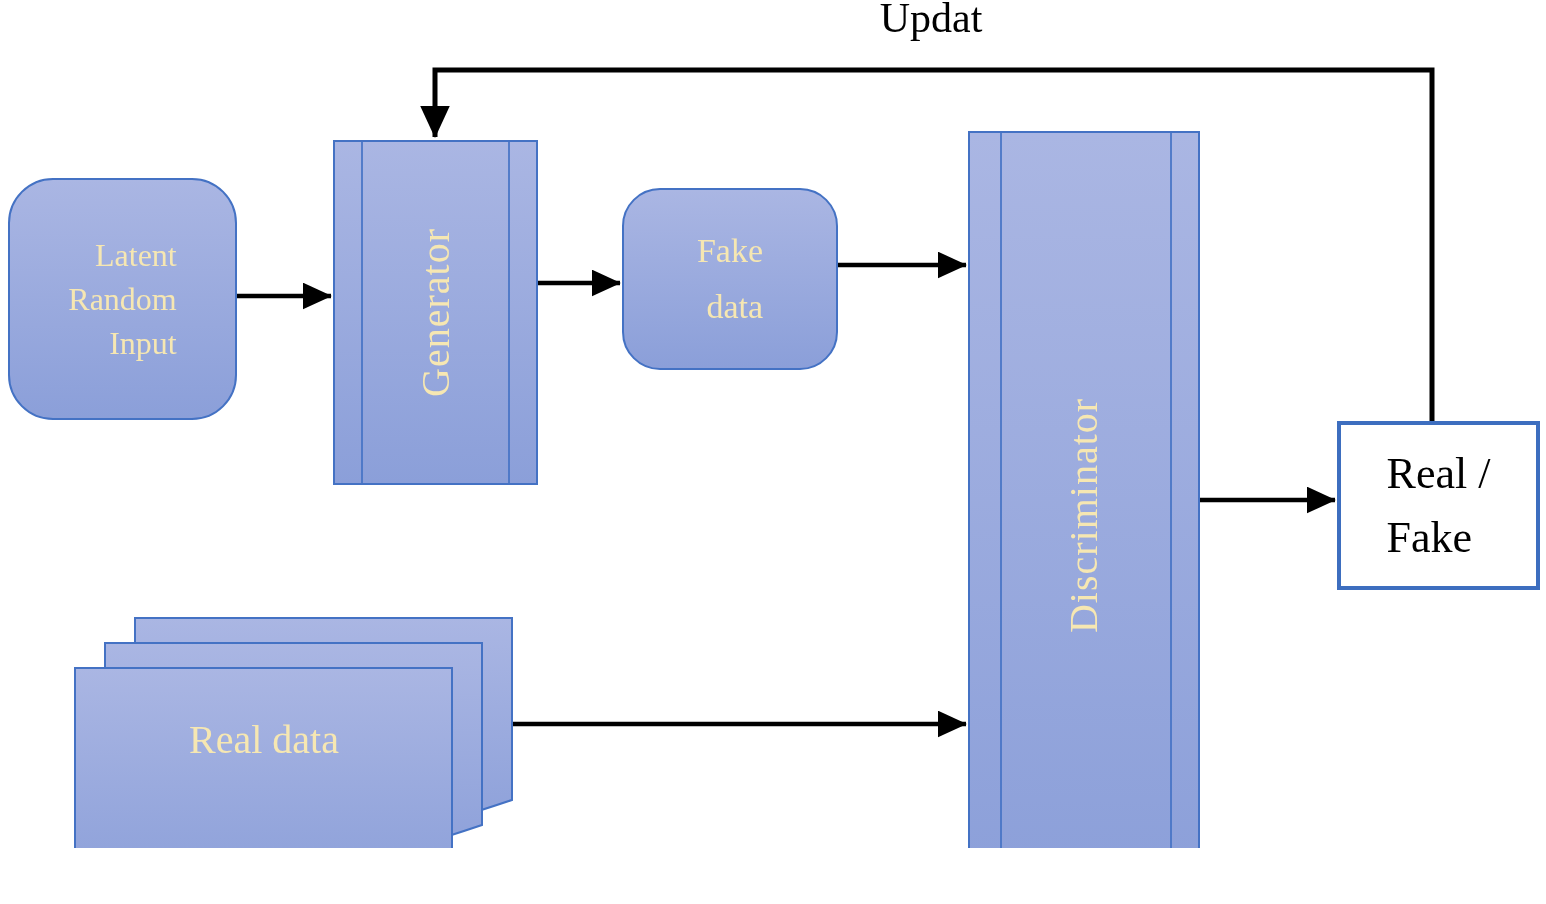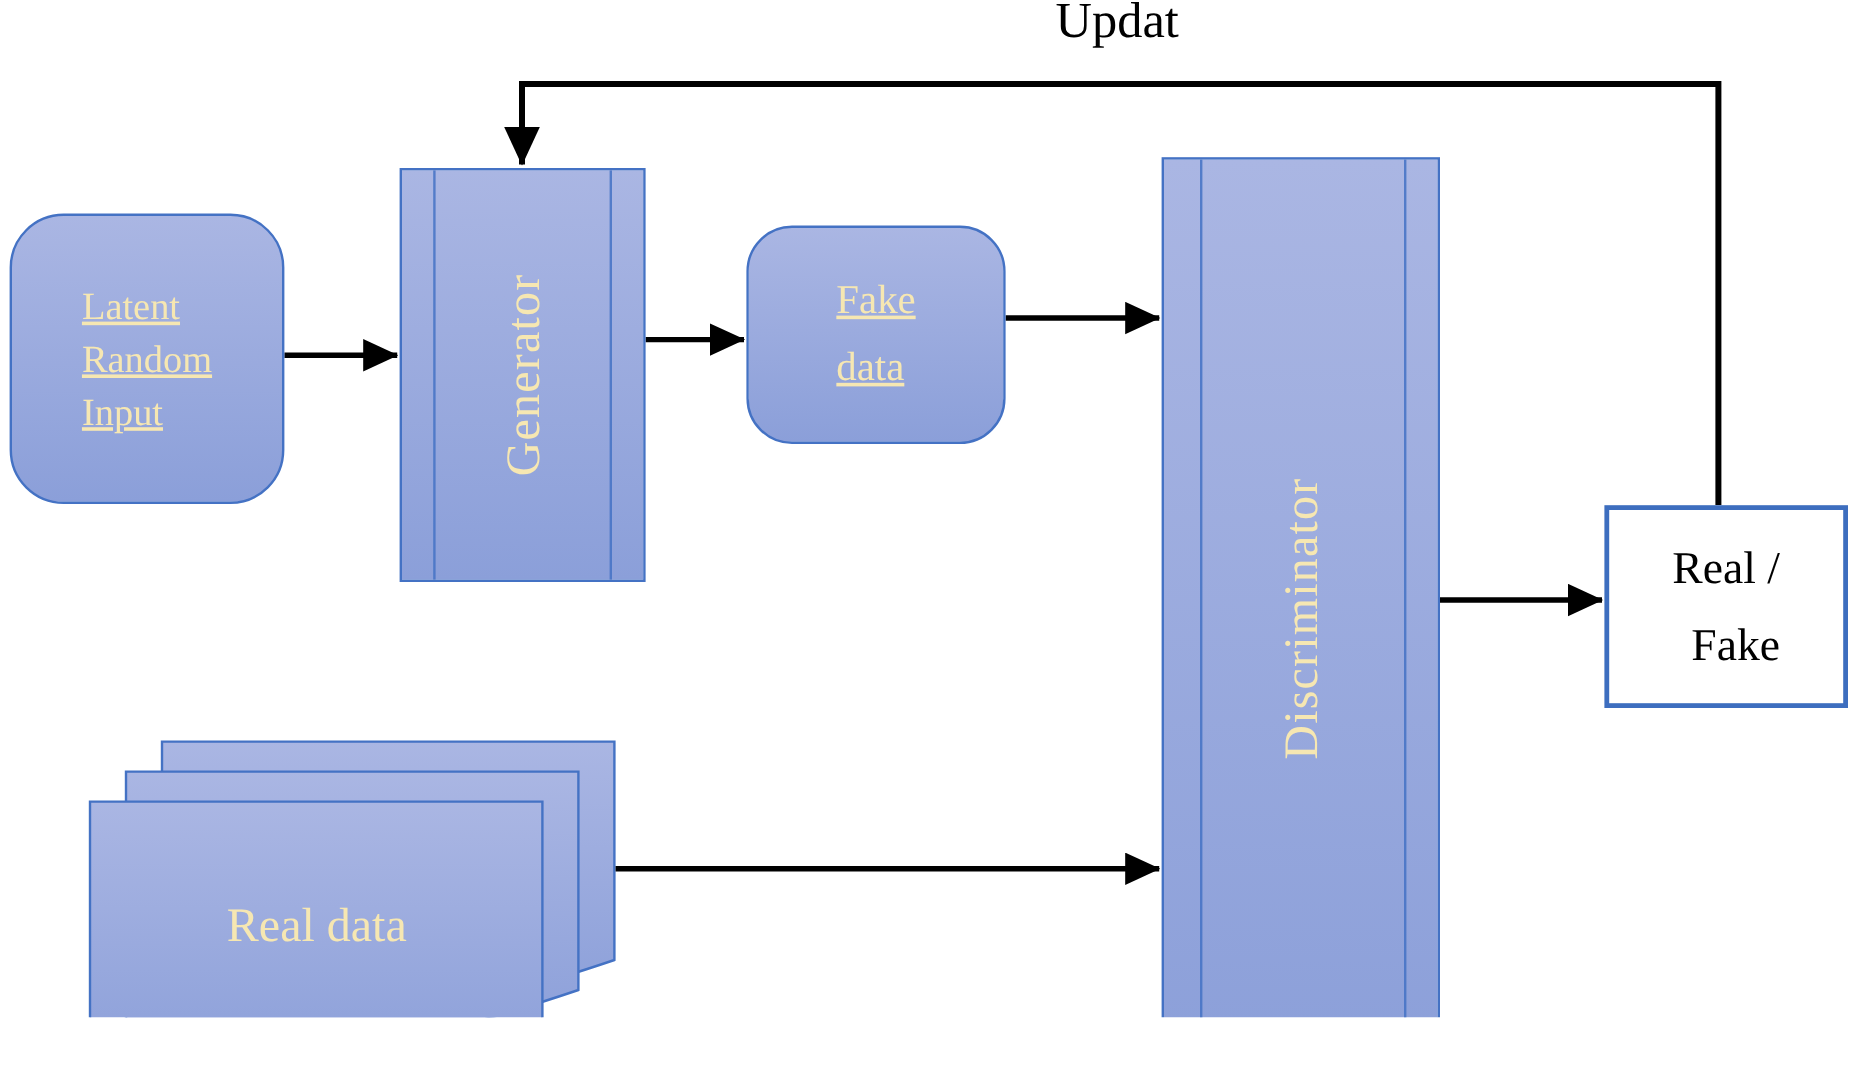--- a/index.html
+++ b/index.html
@@ -19,49 +19,49 @@
     font-family:"Liberation Serif","DejaVu Serif",serif;overflow:hidden;
   }
   .overlay{position:absolute;left:0;top:0;width:1546px;height:904px;}
   .node{
     position:absolute;box-sizing:border-box;
     border:2px solid var(--node-border);
     background:linear-gradient(180deg,var(--node-fill-top),var(--node-fill-bottom));
     display:flex;align-items:center;justify-content:center;
   }
   .node .label{
-    color:var(--node-text);text-align:left;white-space:pre-line;text-decoration:underline;
+    color:var(--node-text);text-align:right;white-space:pre-line;
   }
   .rounded-lg{border-radius:45px;}
   .rounded-md{border-radius:38px;}
   .stripe{
     position:absolute;top:0;bottom:0;width:2px;background:var(--node-border);opacity:.85;
   }
   .vwrap{position:absolute;inset:0;display:flex;align-items:center;justify-content:center;}
   .vlabel{
     transform:rotate(-90deg);white-space:nowrap;color:var(--node-text);
     font-size:40px;letter-spacing:1px;
   }
   .latent-label{font-size:32px;line-height:44px;}
   .fake-label{font-size:34px;line-height:56px;}
   .output-box{
     position:absolute;box-sizing:border-box;background:#ffffff;
     border:4px solid var(--output-border);
     display:flex;align-items:center;justify-content:center;
   }
   .output-label{
-    color:var(--output-text);font-size:38px;line-height:64px;
-    text-align:right;white-space:pre-line;
+    color:var(--output-text);font-size:44px;line-height:64px;
+    text-align:left;white-space:pre-line;
   }
   .title-label{
     position:absolute;left:856px;top:-6px;width:150px;text-align:center;
     font-size:42px;color:var(--title-text);
   }
   .realdata-label-wrap{
-    position:absolute;left:75px;top:700px;width:378px;height:140px;
+    position:absolute;left:75px;top:669px;width:378px;height:140px;
     display:flex;align-items:center;justify-content:center;
   }
   .realdata-label{color:var(--node-text);font-size:40px;}
 </style>
 </head>
 <body>
 
 <div class="canvas">
 
   <svg class="overlay" viewBox="0 0 1546 904">

